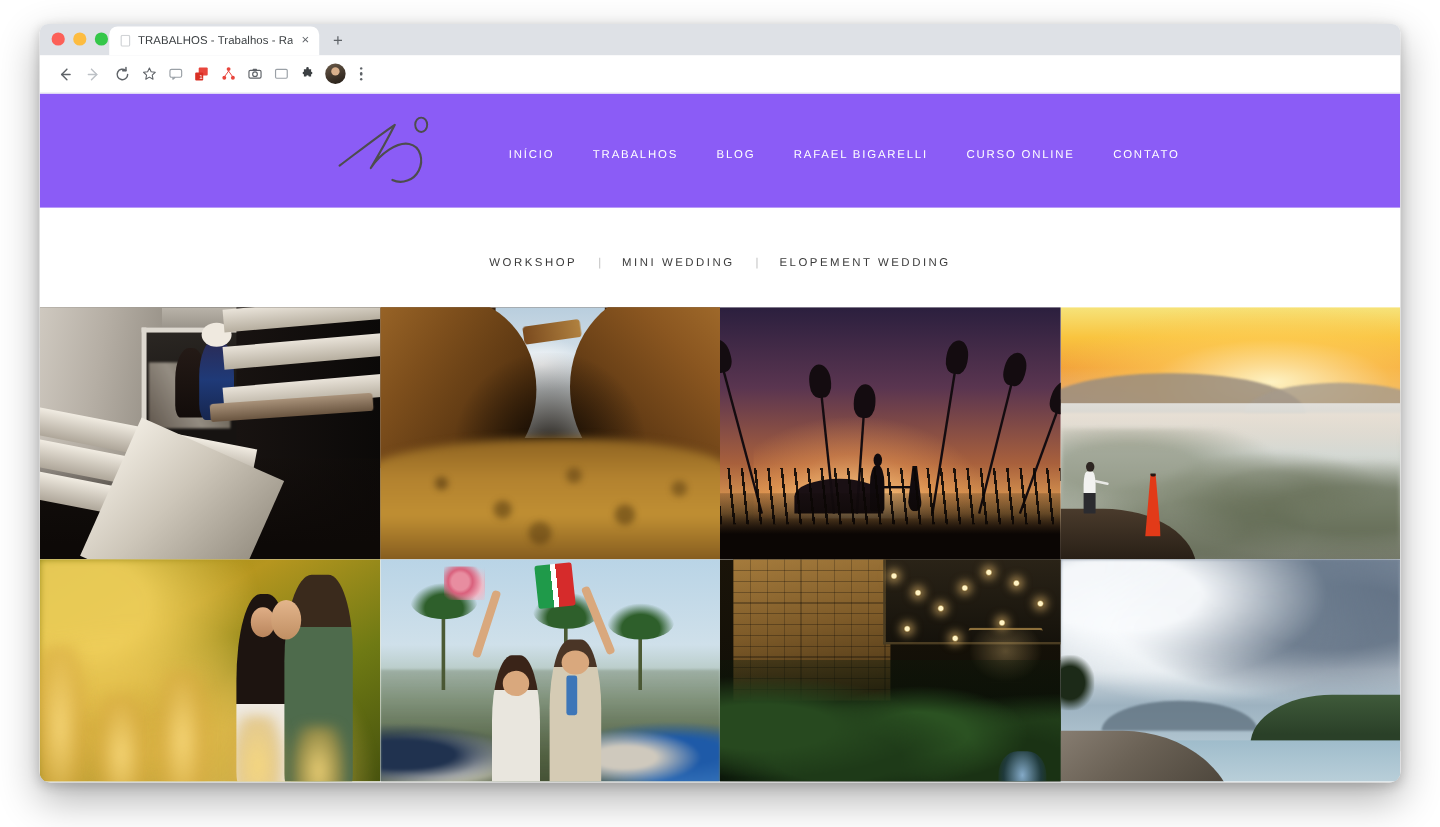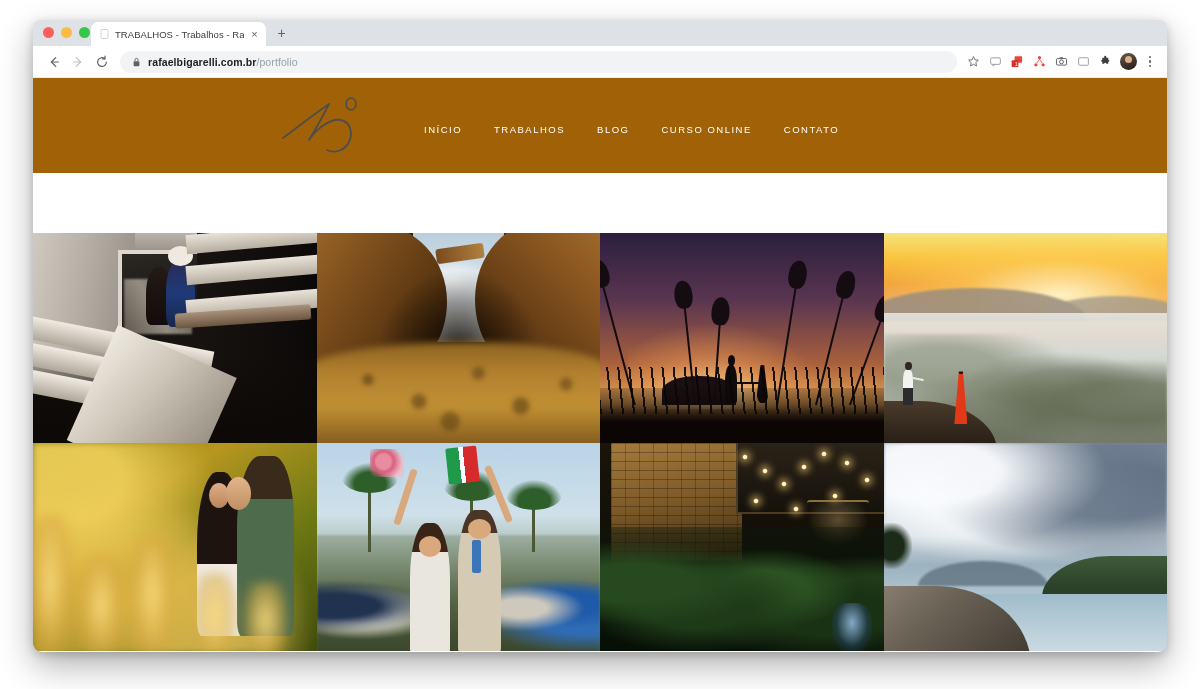--- a/index.html
+++ b/index.html
@@ -161,21 +161,21 @@
   .viewport {
     position: relative;
     height: 573px;
     background: #ffffff;
     overflow: hidden;
   }
 
   
   .site-header {
     height: 95px;
-    background: #a16207;
+    background: #8b5cf6;
     display: flex;
     align-items: center;
     position: relative;
   }
   .logo {
     position: absolute;
     left: 210px; top: 5px;
     width: 180px; height: 86px;
     display: flex; align-items: center; justify-content: center;
   }
@@ -696,29 +696,20 @@
           <path d="M3 8 H11" stroke="currentColor" stroke-width="1.4" stroke-linecap="round"></path>
         </svg>
     </div>
     <div class="nav-btn">
       <svg width="14" height="14" viewBox="0 0 16 16">
           <path d="M13 8 A5 5 0 1 1 11.2 4.2" fill="none" stroke="currentColor" stroke-width="1.4" stroke-linecap="round"></path>
           <path d="M11.4 1.4 V4.5 H8.3" fill="none" stroke="currentColor" stroke-width="1.4" stroke-linecap="round" stroke-linejoin="round"></path>
         </svg>
     </div>
 
-    <div class="omnibox">
-      <span class="lock-icon">
-        <svg width="9" height="10" viewBox="0 0 10 12">
-            <rect x="1.5" y="5" width="7" height="6" rx="1" fill="currentColor"></rect>
-            <path d="M3.2 5 V3.4 A1.8 1.8 0 0 1 6.8 3.4 V5" fill="none" stroke="currentColor" stroke-width="1.1"></path>
-          </svg>
-      </span>
-      <span class="url-text"><b>rafaelbigarelli.com.br</b><span>/portfolio</span></span>
-    </div>
 
     <div class="tool-icons">
       <div class="tool-icon">
         <svg width="13" height="13" viewBox="0 0 16 16">
             <path d="M8 2 L9.8 5.9 L14 6.4 L10.9 9.3 L11.7 13.5 L8 11.4 L4.3 13.5 L5.1 9.3 L2 6.4 L6.2 5.9 Z" fill="none" stroke="#5f6368" stroke-width="1.1" stroke-linejoin="round"></path>
           </svg>
       </div>
       <div class="tool-icon">
         <svg width="13" height="13" viewBox="0 0 16 16">
             <rect x="2" y="3.5" width="12" height="8" rx="1.6" fill="none" stroke="#9aa0a6" stroke-width="1.2"></rect>
@@ -773,26 +764,34 @@
         <svg width="120" height="72" viewBox="0 0 120 72" aria-hidden="true">
           <path d="M10 48 C26 36 44 22 56 14 C50 26 42 40 36 50 C44 38 58 28 68 30 C78 32 80 44 76 52 C72 60 62 64 54 60" fill="none" stroke="#4d4d4d" stroke-width="1.8" stroke-linecap="round" stroke-linejoin="round"></path>
           <ellipse cx="78" cy="14" rx="5" ry="6" fill="none" stroke="#4d4d4d" stroke-width="1.6"></ellipse>
         </svg>
       </div>
 
       <nav class="site-nav">
         <a class="nav-link">INÍCIO</a>
         <a class="nav-link">TRABALHOS</a>
         <a class="nav-link">BLOG</a>
+        <a class="nav-link">RAFAEL BIGARELLI</a>
         <a class="nav-link">CURSO ONLINE</a>
         <a class="nav-link">CONTATO</a>
       </nav>
     </header>
 
     <div class="filter-bar">
+      <div class="filter-row">
+        <a class="filter-link">WORKSHOP</a>
+        <span class="filter-sep">|</span>
+        <a class="filter-link">MINI WEDDING</a>
+        <span class="filter-sep">|</span>
+        <a class="filter-link">ELOPEMENT WEDDING</a>
+      </div>
     </div>
 
     <div class="gallery">
 
       <div class="cell">
         <div class="art p1">
           <div class="topband"></div>
             <div class="wall"></div>
           <div class="window"></div>
             <div class="debris"></div>

